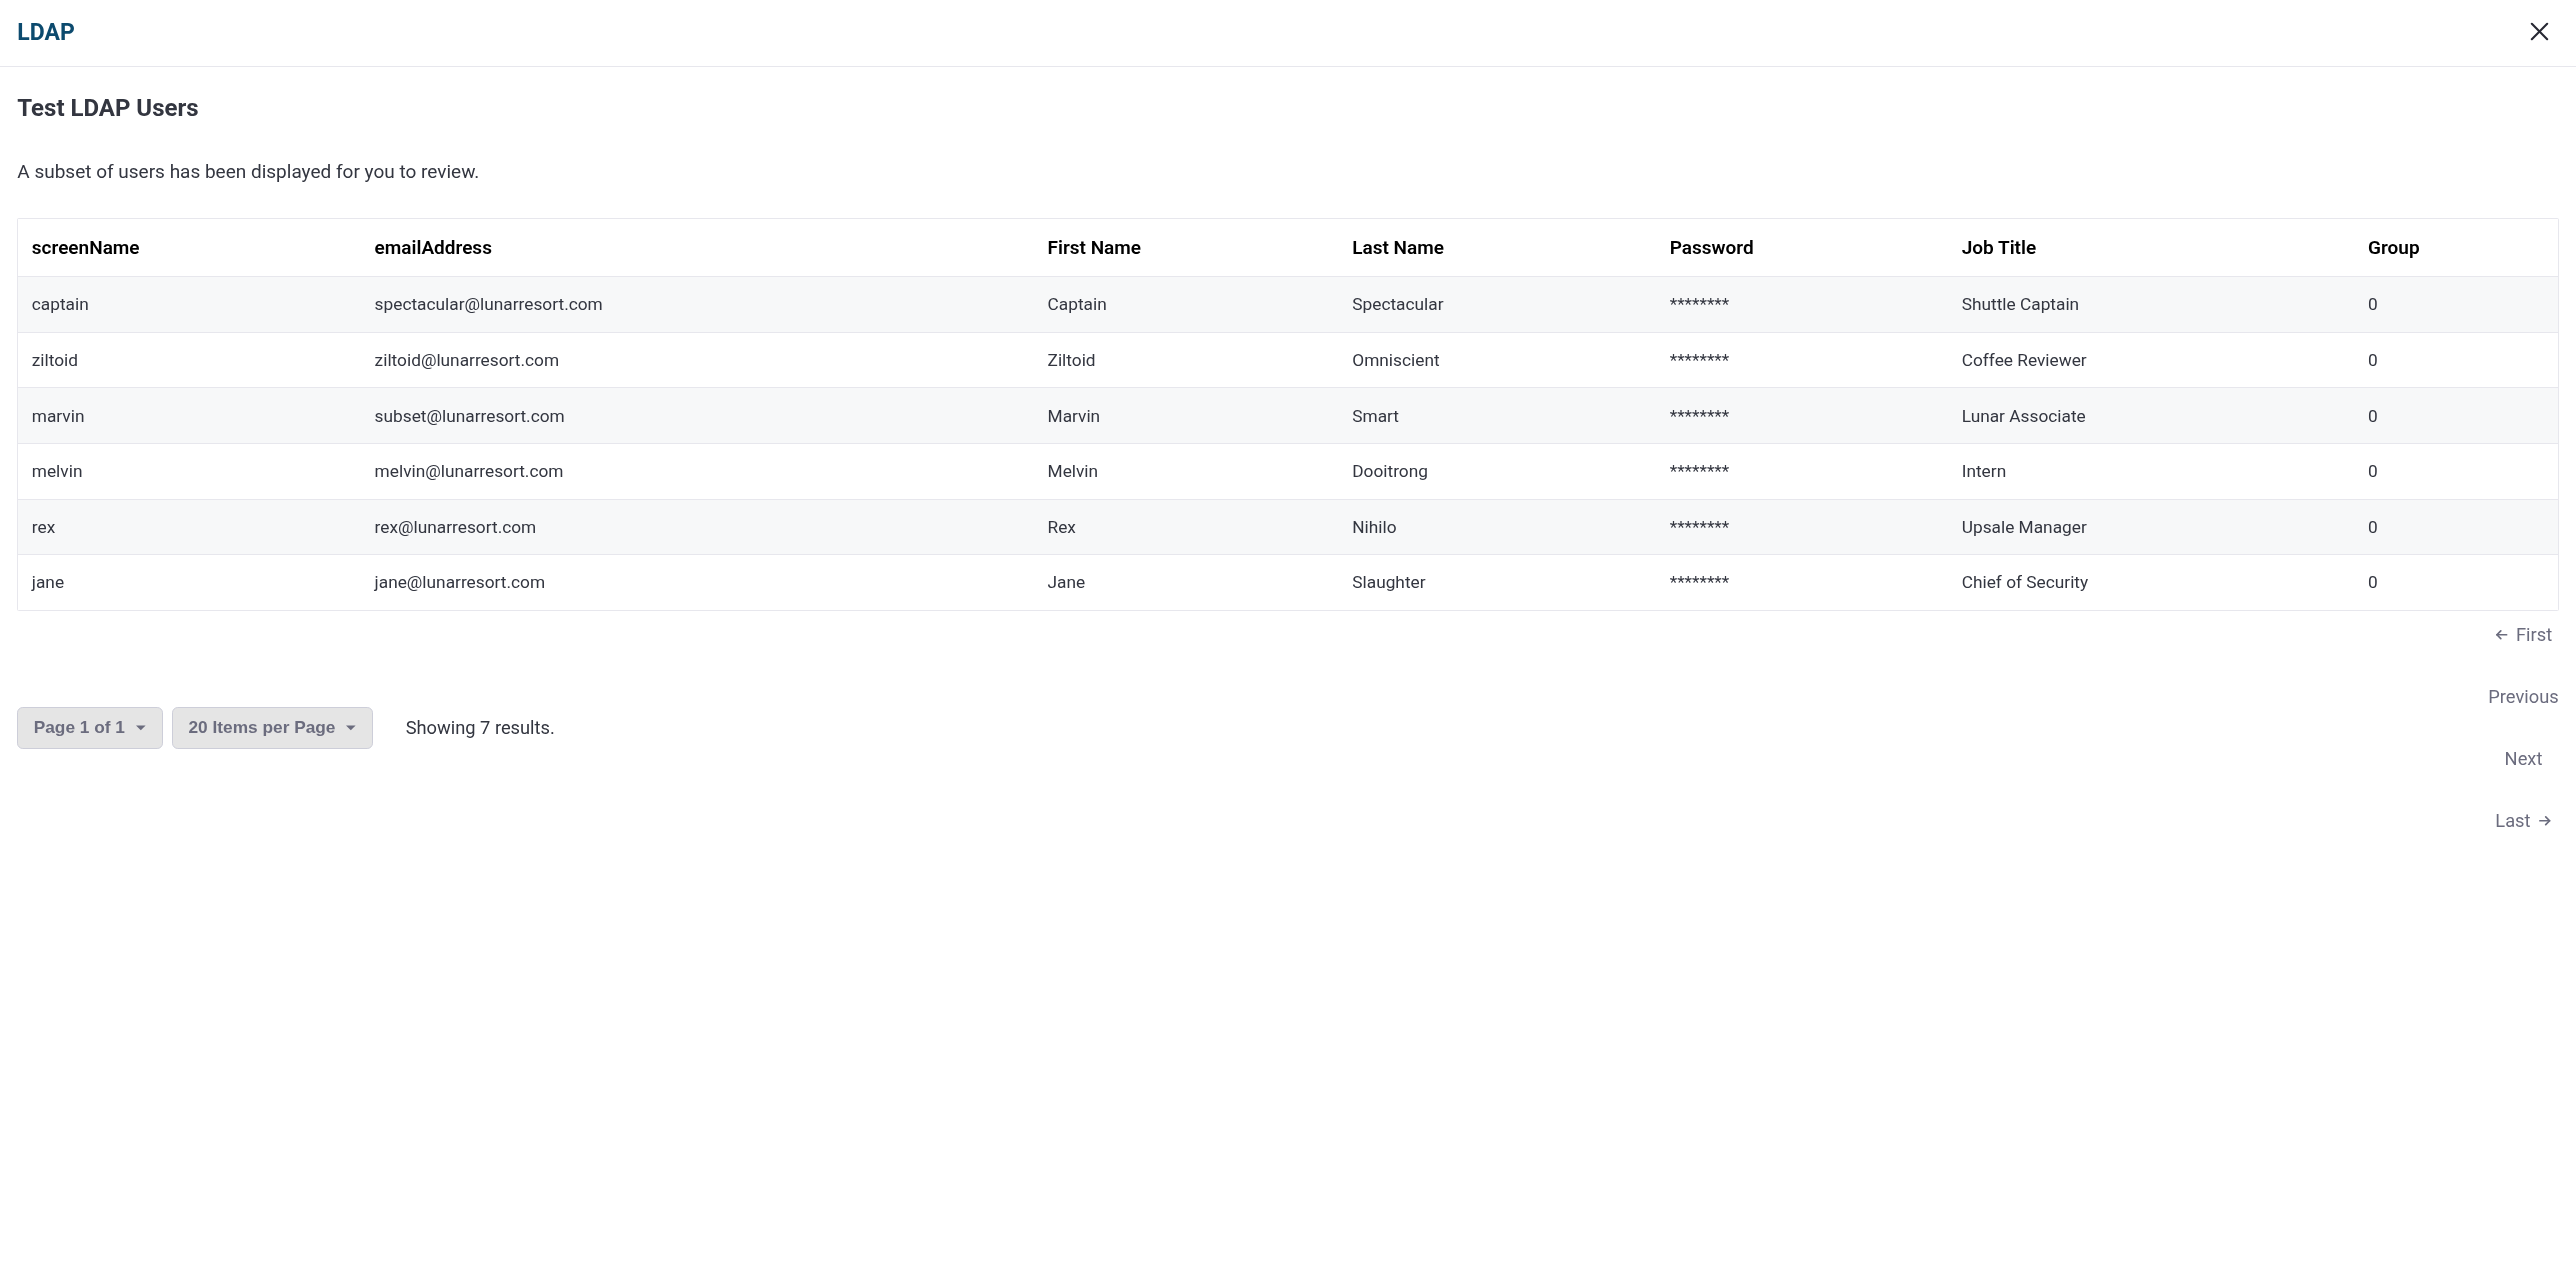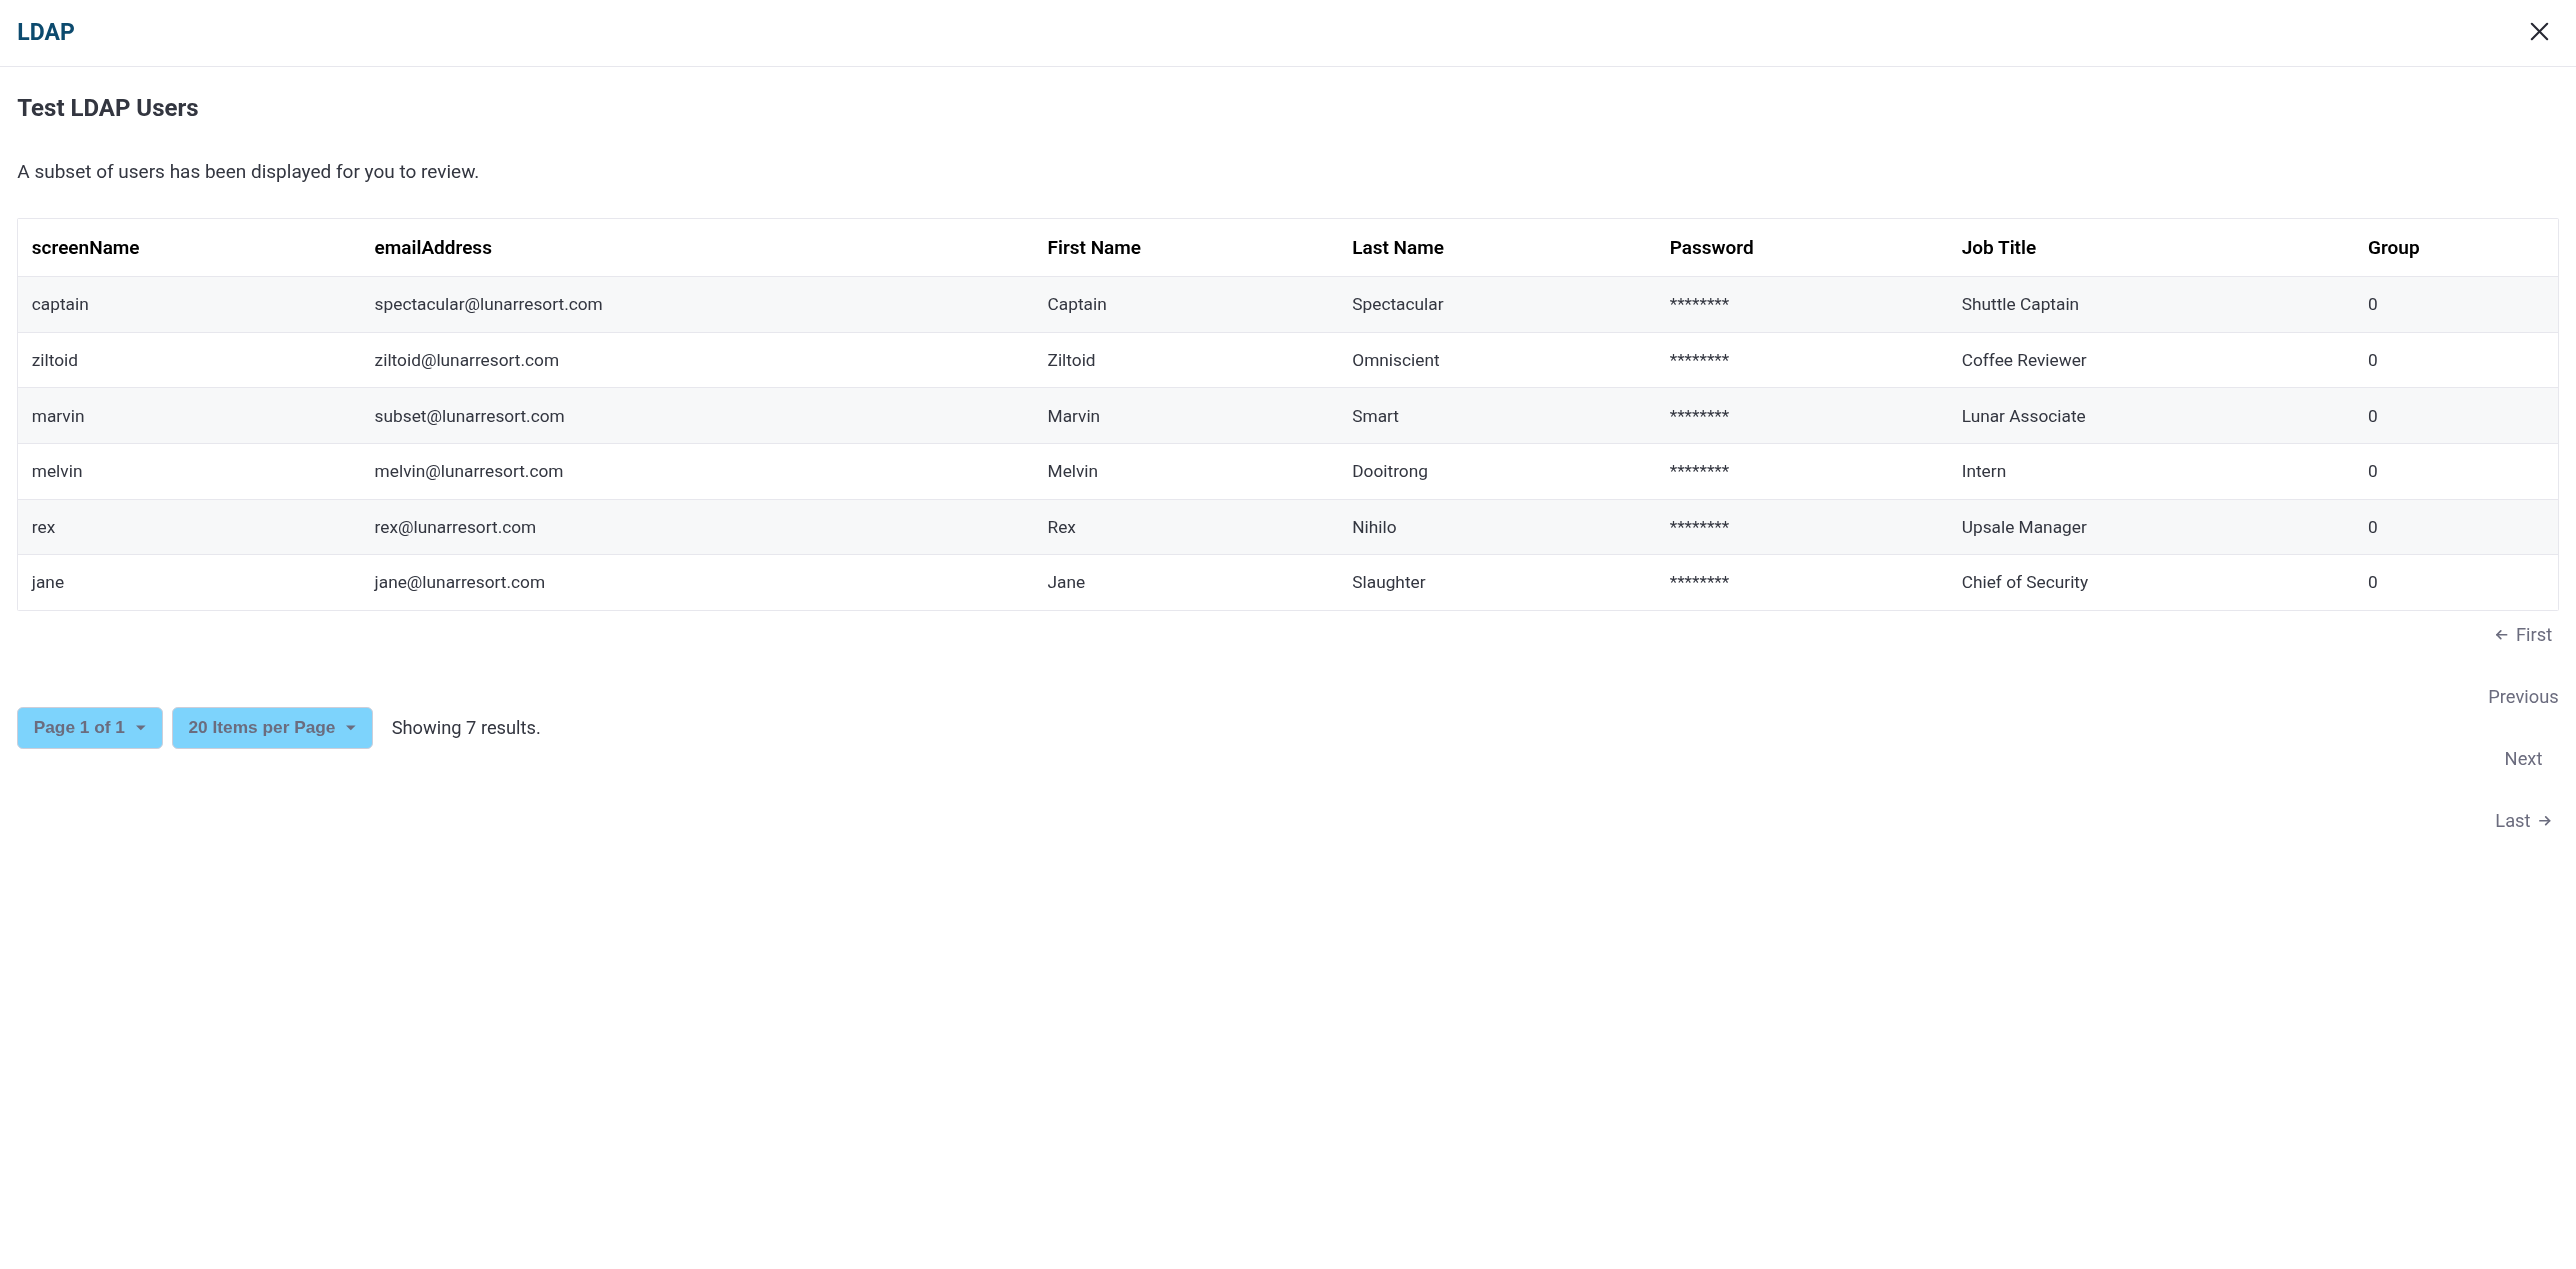--- a/index.html
+++ b/index.html
@@ -89,32 +89,32 @@
     padding: 13.5px 17.3px 17.3px 17.3px;
   }
   .pag-left { display: flex; align-items: center; gap: 9.6px; }
   .dd-btn {
     display: inline-flex;
     align-items: center;
     gap: 9.6px;
     padding: 9.6px 15.4px;
     border: 1px solid #cdced9;
     border-radius: 5.8px;
-    background: #7dd3fc;
+    background: #e5e5e5;
     color: #6b6c7e;
     font-size: 17.3px;
     font-weight: 600;
     cursor: pointer;
   }
   .dd-btn .caret { display: inline-flex; }
   .dd-btn svg { width: 11.6px; height: 11.6px; }
   .results-text {
     font-size: 18.3px;
     color: #333640;
-    margin-left: 9px;
+    margin-left: 23px;
   }
   .pag-right {
     margin-left: auto;
     display: flex;
     align-items: center;
     gap: 41px;
     flex-direction: column;
   }
   .nav-link {
     color: #6b6c7e;

